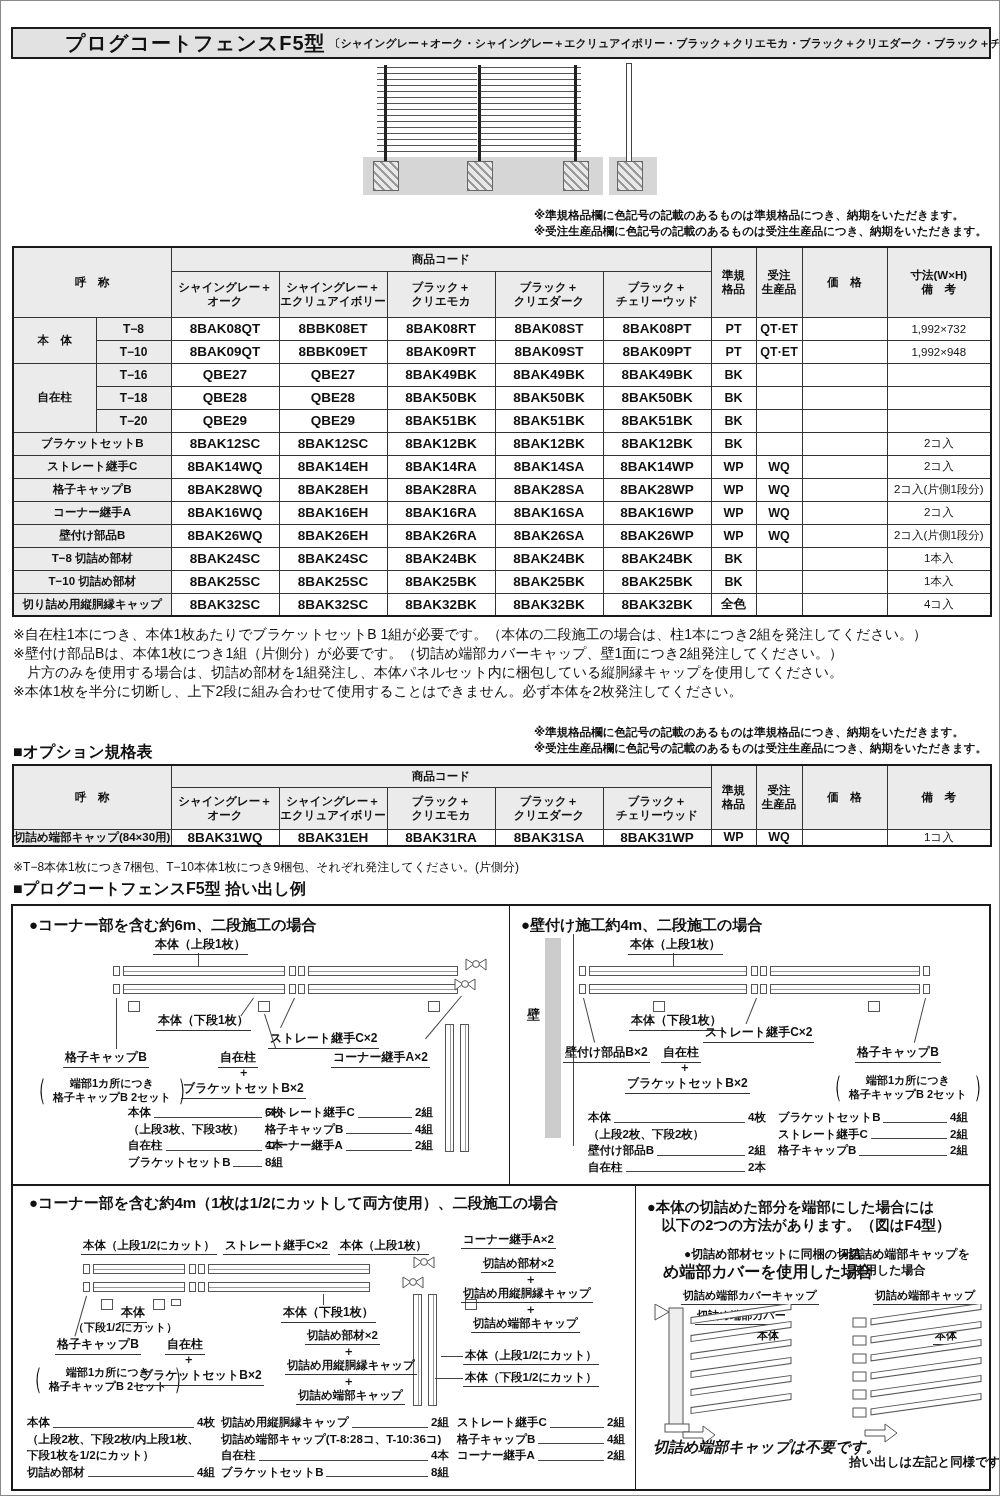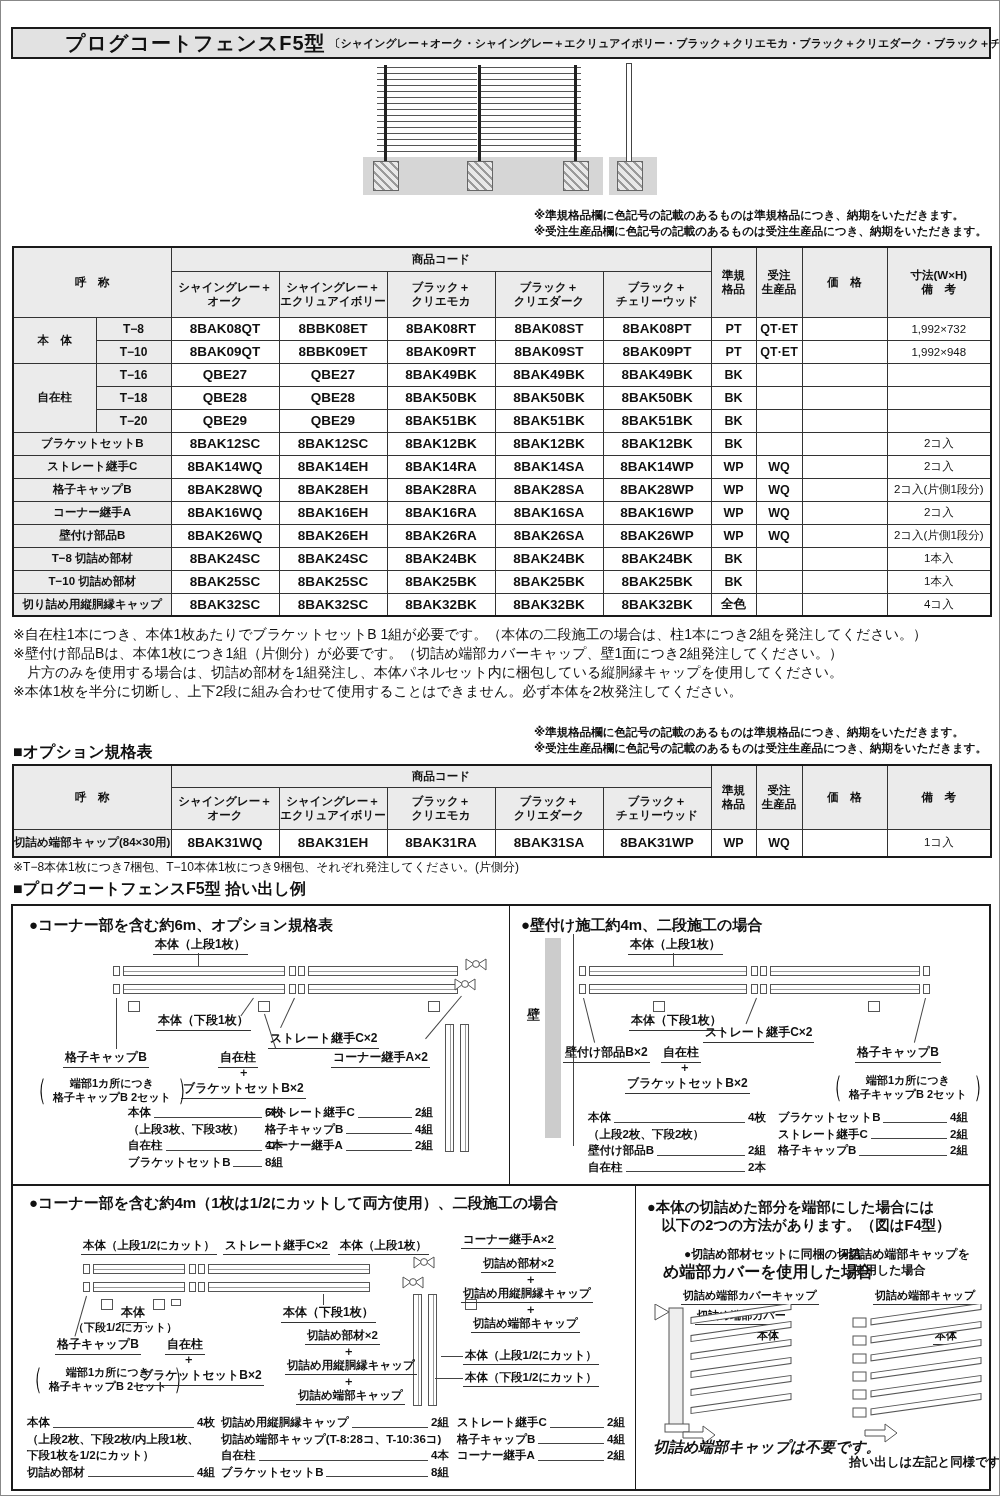--- a/index.html
+++ b/index.html
@@ -27,21 +27,21 @@
   
   table.spec { border-collapse:collapse; table-layout:fixed; width:978px; border:2px solid #1a1a1a; }
   table.spec th, table.spec td { border:1px solid #333; text-align:center; vertical-align:middle; overflow:hidden; }
   table.spec th { background:#ebebeb; font-size:11.5px; white-space:pre-line; line-height:14px; font-weight:bold; }
   td.g { background:#ebebeb; font-weight:bold; font-size:11.5px; }
   td.s { background:#ebebeb; font-weight:bold; font-size:12px; }
   td.cd { font-weight:bold; font-size:13.5px; font-family:"Liberation Sans","DejaVu Sans",sans-serif; }
   td.mk { font-weight:bold; font-size:12.5px; }
   td.bk { font-size:11.5px; }
   .mainrows td { height:23px; }
-  .optrows td { height:28px; }
+  .optrows td { height:16px; }
 
   .footnotes { font-size:14px; line-height:19px; white-space:nowrap; }
   .secthead { font-size:16px; font-weight:bold; }
   .smallnote { font-size:12px; }
 
   
   .bigbox { left:10px; top:903px; width:980px; height:587px; border:2px solid #1a1a1a; }
   .divider { background:#1a1a1a; }
   .dhead { font-size:15px; font-weight:bold; white-space:nowrap; }
   .dlabel { font-size:12px; font-weight:bold; white-space:nowrap; border-bottom:1px solid #333; padding:0 2px 1px 2px; }
@@ -359,21 +359,21 @@
   </table>
   <div class="abs smallnote" style="left:12px;top:858px;text-align:right;">※T−8本体1枚につき7梱包、T−10本体1枚につき9梱包、それぞれ発注してください。(片側分)</div>
 
   <div class="abs secthead" style="left:12px;top:878px;">■プログコートフェンスF5型 拾い出し例</div>
 
   <div class="abs bigbox">
     <div class="abs divider" style="left:496px;top:0;width:1px;height:278px;"></div>
     <div class="abs divider" style="left:0;top:278px;width:976px;height:2px;"></div>
     <div class="abs divider" style="left:622px;top:280px;width:1px;height:303px;"></div>
 
-    <div class="abs dhead" style="left:16px;top:10px;">●コーナー部を含む約6m、オプション規格表</div>
+    <div class="abs dhead" style="left:16px;top:10px;">●コーナー部を含む約6m、二段施工の場合</div>
     <div class="abs dlabel" style="left:140px;top:30px;">本体（上段1枚）</div>
     <div class="abs ln" style="left:185px;top:47px;width:1px;height:13px;"></div>
     <div class="abs sq" style="left:100px;top:60px;"></div>
     <div class="abs bar" style="left:110px;top:60px;width:162px;"></div>
     <div class="abs sq" style="left:276px;top:60px;"></div>
     <div class="abs sq" style="left:285px;top:60px;"></div>
     <div class="abs bar" style="left:295px;top:60px;width:150px;"></div>
     <svg class="abs" style="left:452px;top:50px;" width="22" height="17">
         <polygon class="louver" points="1,3 9,8 1,14"></polygon>
         <polygon class="louver" points="21,3 13,8 21,14"></polygon>

